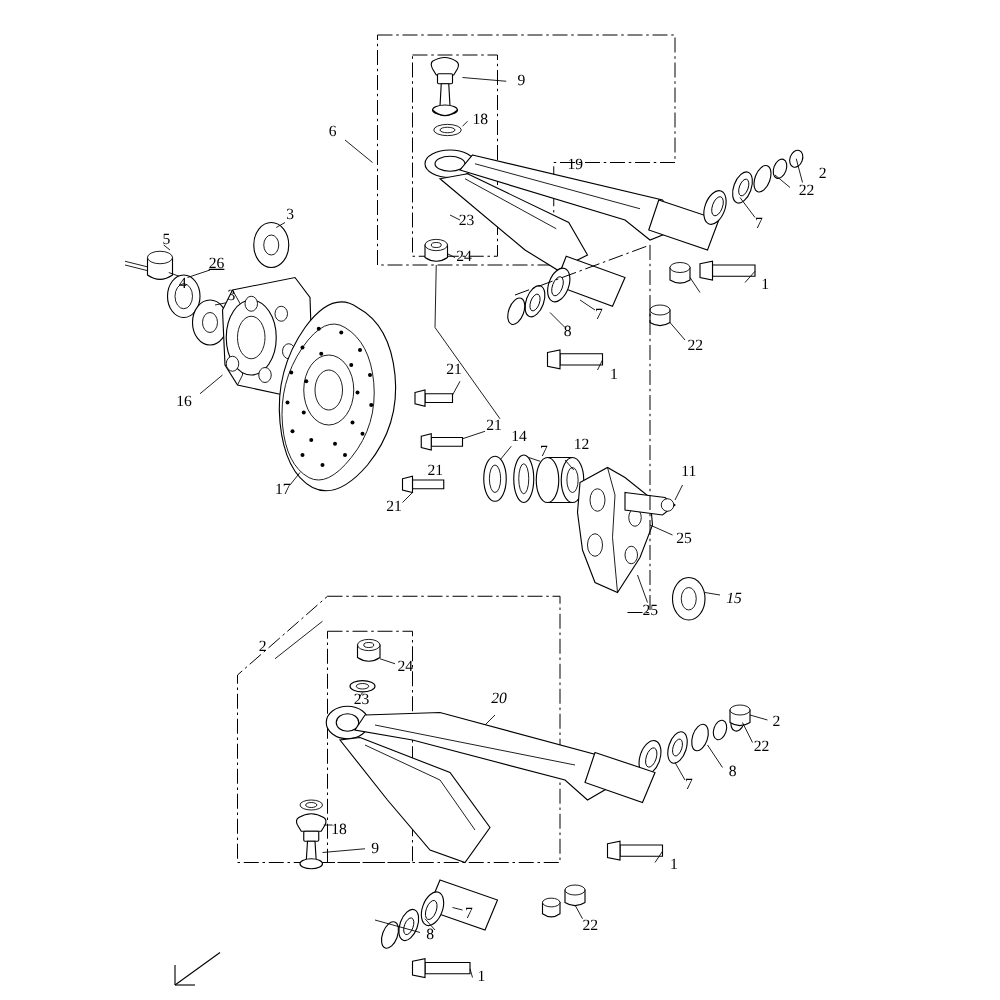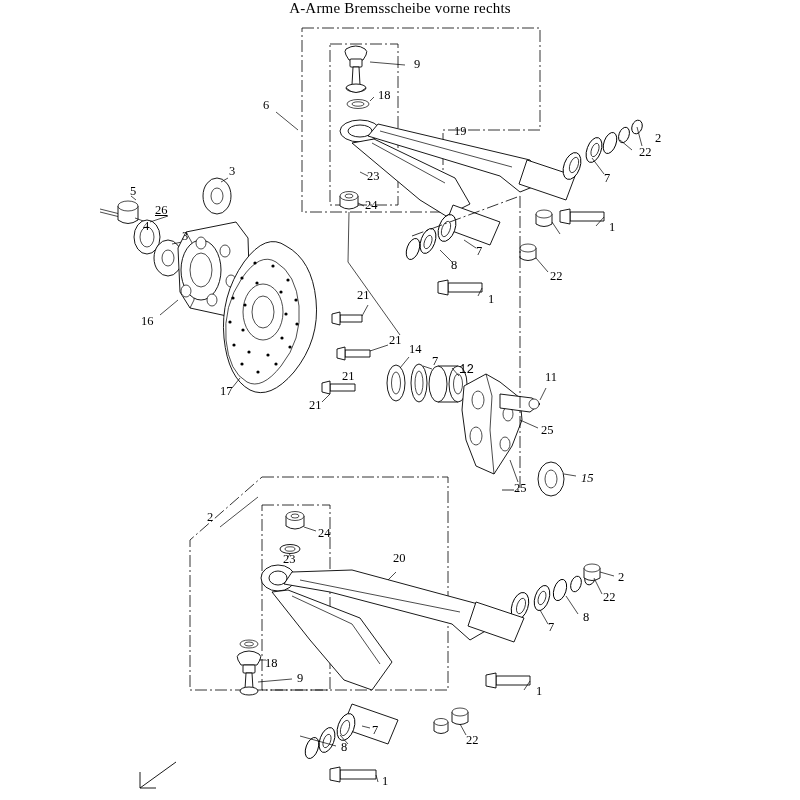--- a/index.html
+++ b/index.html
@@ -46,21 +46,20 @@
   .dash { stroke: #000; stroke-width: 0.8; fill: none; stroke-dasharray: 12 3 2 3; }
   .fillw { fill: #ffffff; stroke: #000; stroke-width: 0.9; }
   .fillw2 { fill: #ffffff; stroke: #000; stroke-width: 0.7; }
   .dotk { fill: #000; }
 </style>
 </head>
 <body>
 
 <div id="page">
 
-  <div id="title">A-Arme Bremsscheibe  vorne rechts</div>
 
   <svg class="diagram" viewBox="0 0 800 800">
 
     <path class="dash" d="M302,28 L540,28 L540,130 L443,130 L443,212 L302,212 Z"></path>
     <path class="dash" d="M330,44 L398,44 L398,205 L330,205 Z"></path>
 
     <path class="thin" d="M276,112 L298,130"></path>
 
     <g>
       <path class="fillw" d="M346,49 q10,-6 19,0 q3,2 1,6 l-3,5 l-14,0 l-3,-5 q-2,-4 0,-6 Z"></path>
@@ -370,45 +369,45 @@
   <div class="callout" style="left:378px; top:89px;">18</div>
   <div class="callout" style="left:263px; top:99px;">6</div>
   <div class="callout" style="left:454px; top:125px;text-align:right;">19</div>
   <div class="callout" style="left:655px; top:132px;">2</div>
   <div class="callout" style="left:639px; top:146px;">22</div>
   <div class="callout" style="left:604px; top:172px;">7</div>
   <div class="callout" style="left:367px; top:170px;">23</div>
   <div class="callout" style="left:229px; top:165px;">3</div>
   <div class="callout" style="left:130px; top:185px;">5</div>
   <div class="callout" style="left:143px; top:220px;">4</div>
-  <div class="callout" style="left:155px; top:204px;text-decoration:underline;">26</div>
+  <div class="callout" style="left:167px; top:204px;text-decoration:underline;">26</div>
   <div class="callout" style="left:365px; top:199px;">24</div>
   <div class="callout" style="left:182px; top:230px;">3</div>
   <div class="callout" style="left:609px; top:221px;">1</div>
   <div class="callout" style="left:476px; top:245px;">7</div>
   <div class="callout" style="left:451px; top:259px;">8</div>
   <div class="callout" style="left:550px; top:270px;">22</div>
   <div class="callout" style="left:488px; top:293px;">1</div>
   <div class="callout" style="left:357px; top:289px;">21</div>
   <div class="callout" style="left:141px; top:315px;">16</div>
   <div class="callout" style="left:389px; top:334px;">21</div>
   <div class="callout" style="left:409px; top:343px;">14</div>
   <div class="callout" style="left:432px; top:355px;">7</div>
-  <div class="callout" style="left:459px; top:364px;font-family:Liberation Mono, monospace;">12</div>
+  <div class="callout" style="left:459px; top:349px;">12</div>
   <div class="callout" style="left:545px; top:371px;">11</div>
   <div class="callout" style="left:342px; top:370px;">21</div>
   <div class="callout" style="left:220px; top:385px;">17</div>
   <div class="callout" style="left:309px; top:399px;">21</div>
   <div class="callout" style="left:541px; top:424px;">25</div>
   <div class="callout" style="left:514px; top:482px;">25</div>
   <div class="callout" style="left:581px; top:472px;font-style:italic;">15</div>
   <div class="callout" style="left:207px; top:511px;">2</div>
   <div class="callout" style="left:318px; top:527px;">24</div>
   <div class="callout" style="left:283px; top:553px;">23</div>
-  <div class="callout" style="left:393px; top:552px;">20</div>
+  <div class="callout" style="left:393px; top:552px;font-style:italic;">20</div>
   <div class="callout" style="left:618px; top:571px;">2</div>
   <div class="callout" style="left:603px; top:591px;">22</div>
   <div class="callout" style="left:583px; top:611px;">8</div>
   <div class="callout" style="left:548px; top:621px;">7</div>
   <div class="callout" style="left:265px; top:657px;">18</div>
   <div class="callout" style="left:297px; top:672px;">9</div>
   <div class="callout" style="left:536px; top:685px;">1</div>
   <div class="callout" style="left:372px; top:724px;">7</div>
   <div class="callout" style="left:341px; top:741px;">8</div>
   <div class="callout" style="left:466px; top:734px;">22</div>

